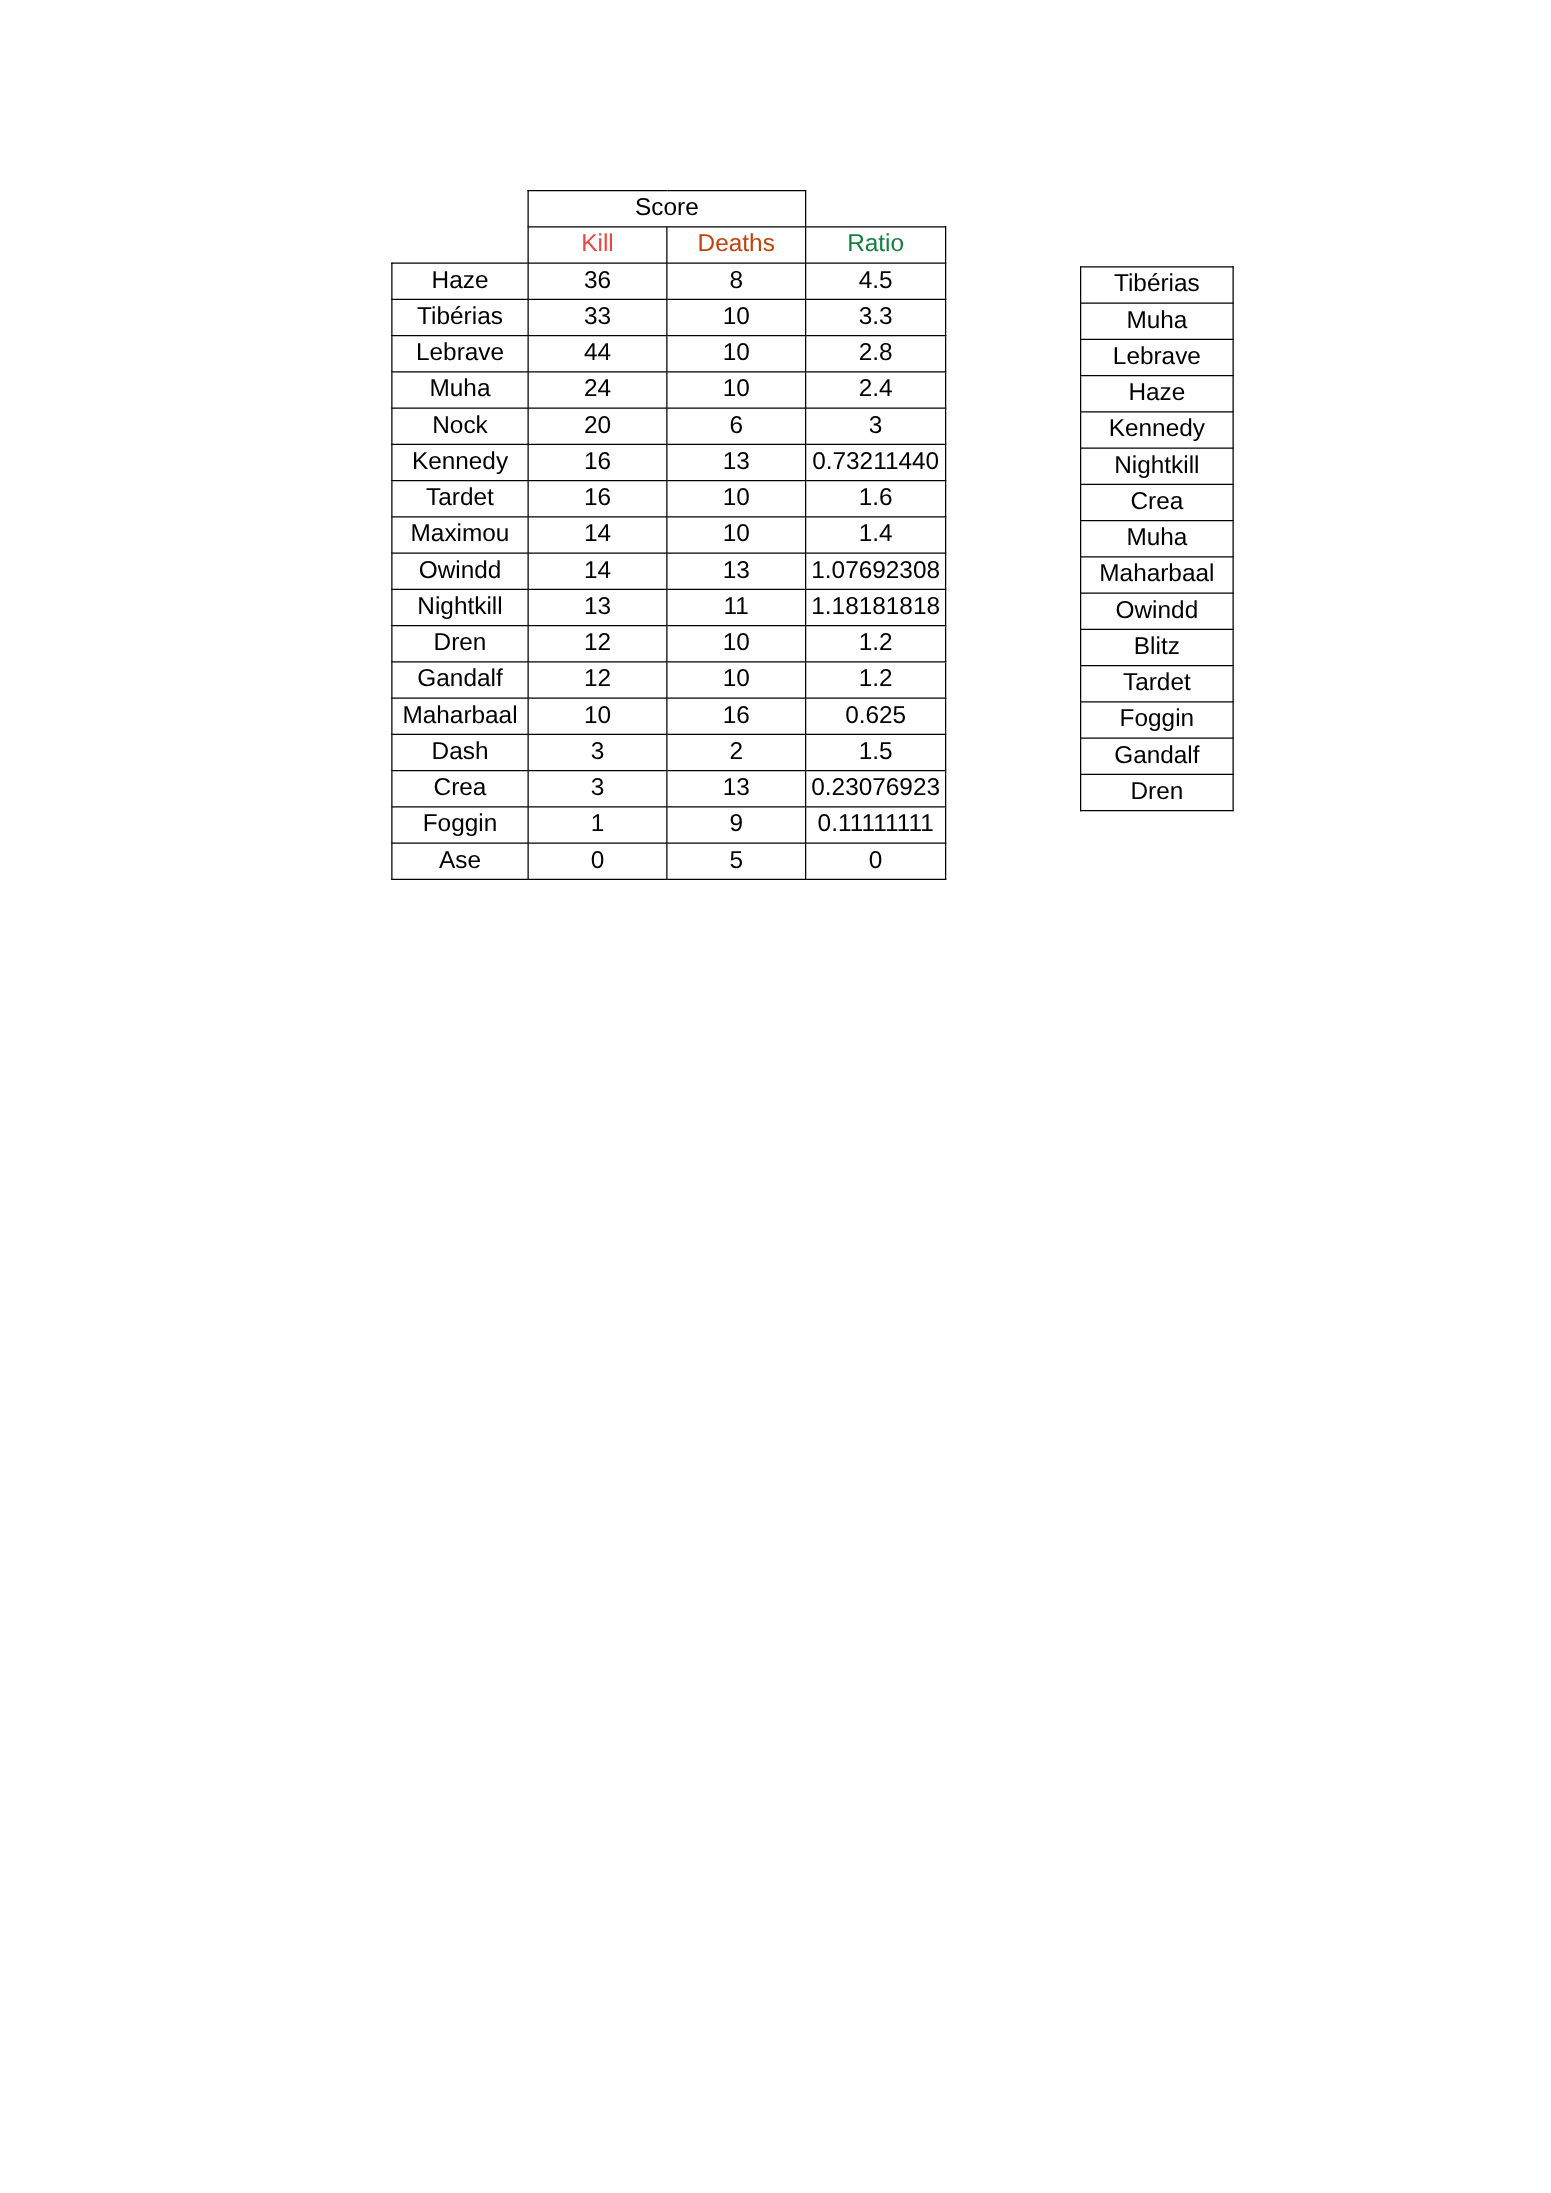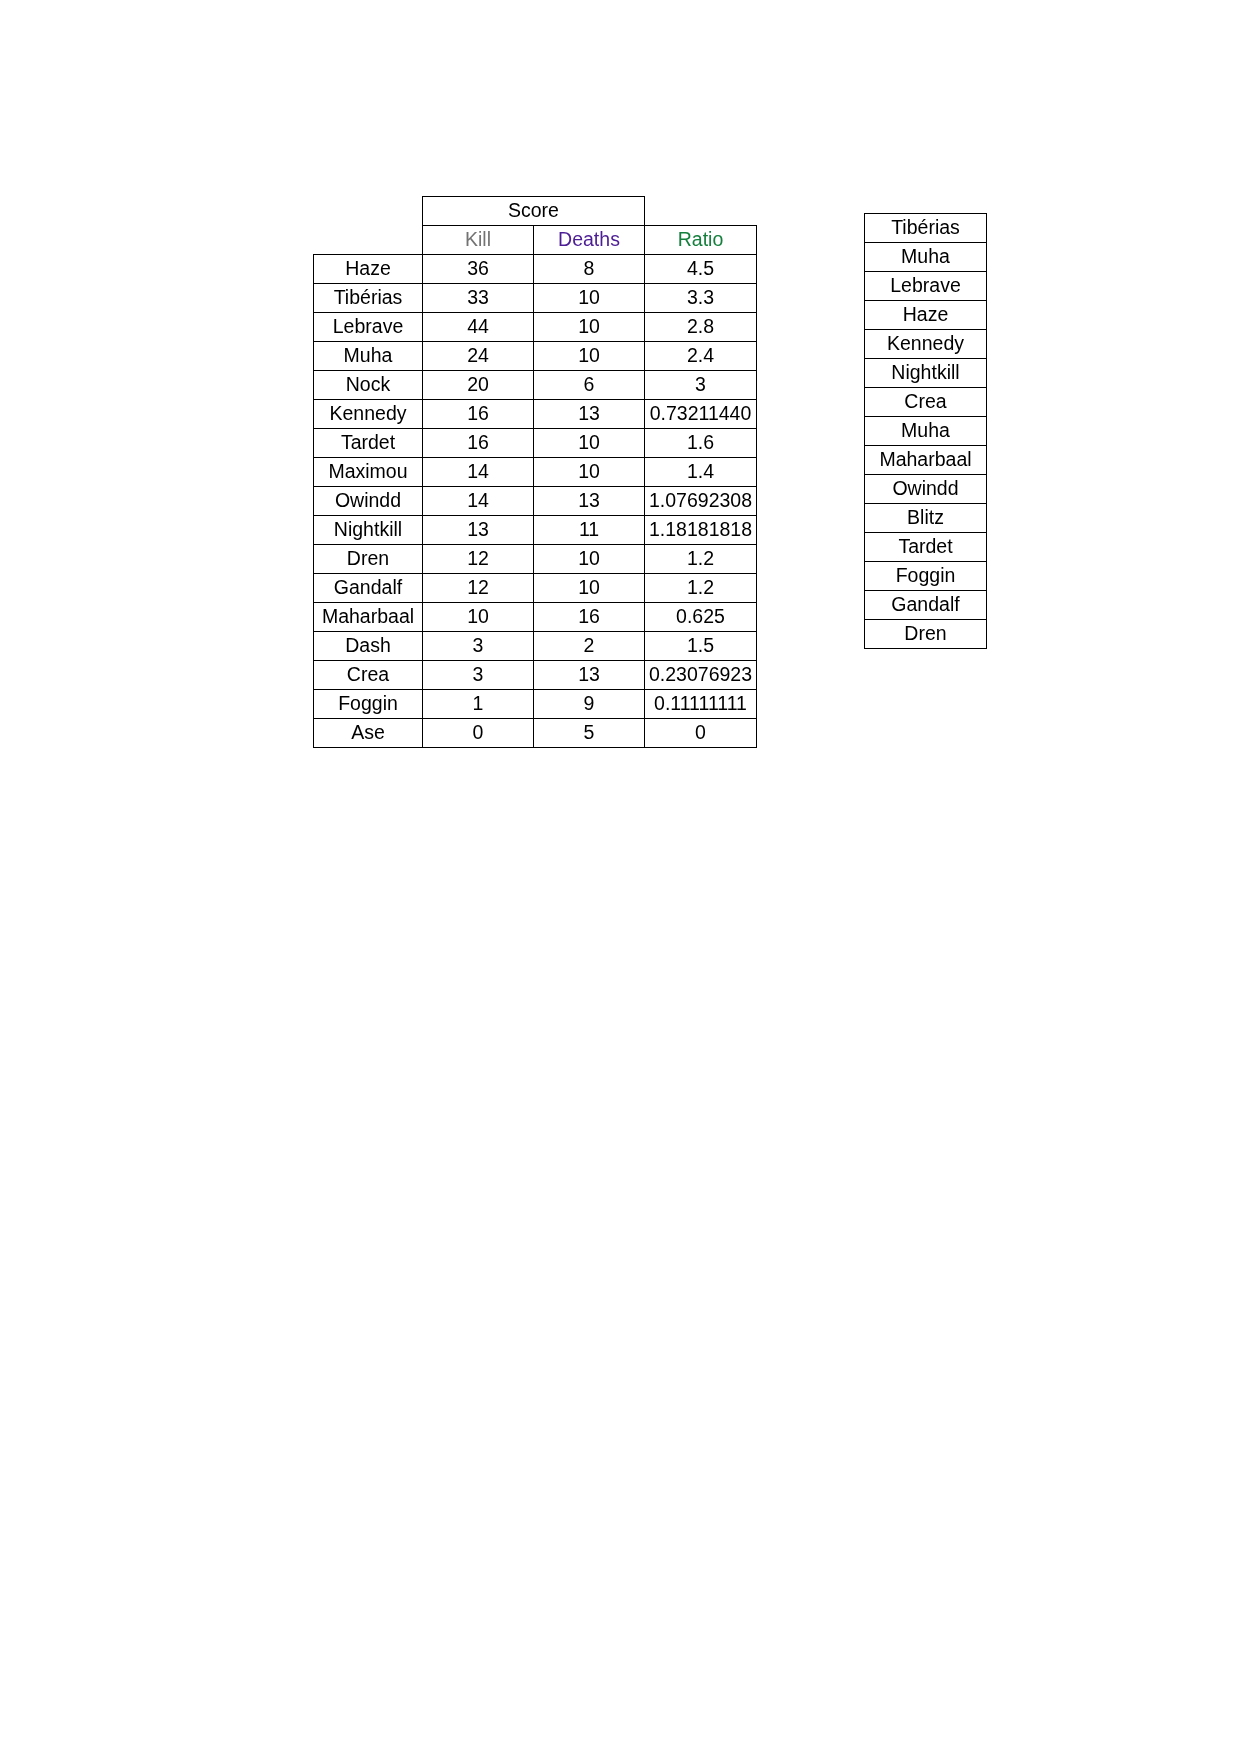--- a/index.html
+++ b/index.html
@@ -14,21 +14,20 @@
     font-family: "Liberation Sans", sans-serif;
     color: #000000;
     -webkit-font-smoothing: antialiased;
   }
 
   
   #score-table-wrap {
     position: absolute;
     left: 313px;
     top: 152px;
-    margin-top: 44px;
   }
 
   table.grid {
     border-collapse: collapse;
     table-layout: fixed;
   }
 
   table.grid td,
   table.grid th {
     border: 1.6px solid #000000;
@@ -60,25 +59,25 @@
     background: transparent !important;
   }
 
   th.score-head {
     font-size: 19.5px;
     height: 30px;
   }
 
   th.kill-head {
     background: #c6efce;
-    color: #737373;
+    color: #ef4444;
   }
   th.deaths-head {
     background: #ffc7ce;
-    color: #4c1d95;
+    color: #c2410c;
   }
   th.ratio-head {
     background: #ffeb9c;
     color: #15803d;
   }
 
   
   #rank-list-wrap {
     position: absolute;
     left: 864px;

